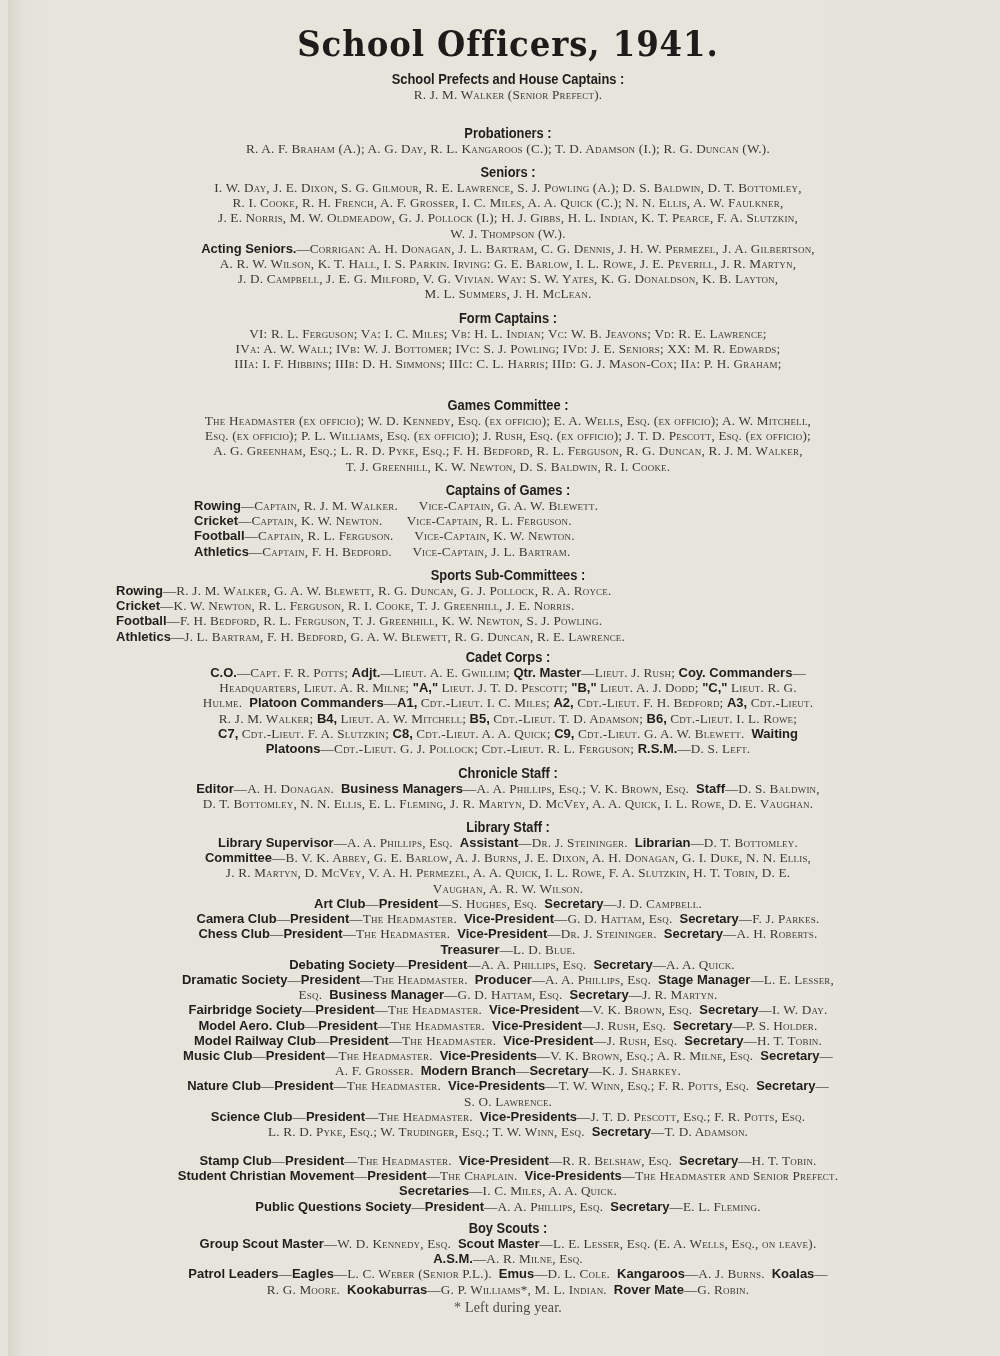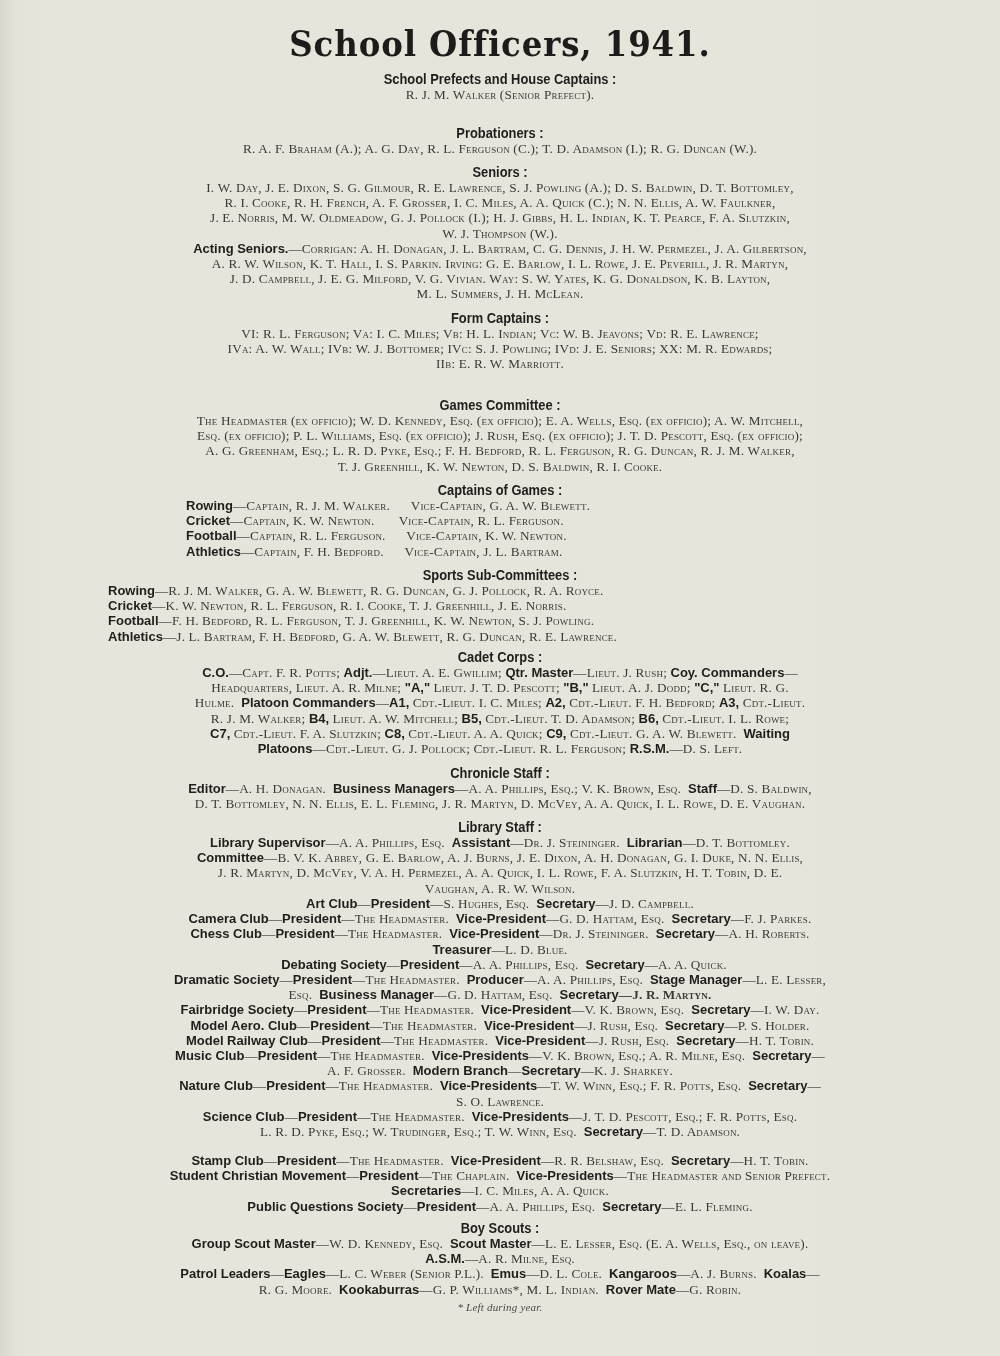--- a/index.html
+++ b/index.html
@@ -4,21 +4,21 @@
 <style>
   html, body { margin:0; padding:0; }
   body {
     width:1000px; height:1356px; overflow:hidden;
     background:#e6e3da;
     font-family:"Liberation Serif", serif;
     color:#2a2926;
     position:relative;
   }
   .page {
-    position:absolute; left:0; top:0; width:822px; height:1356px;
+    position:absolute; left:8px; top:0; width:822px; height:1356px;
     background:linear-gradient(90deg,#d9d6cc 0px,#e4e1d8 14px,#e7e4db 40px,#e7e4db 960px,#e2dfd6 1000px);
   }
   .title {
     position:absolute; top:22px; left:0; width:1000px; text-align:center;
     font-family:"DejaVu Serif", serif; font-weight:bold; font-size:36px;
     letter-spacing:1px; color:#1d1c1a; transform:scaleX(0.9);
   }
   .section { position:absolute; left:30px; width:940px; text-align:center; }
   .heading {
     font-family:"Liberation Sans", sans-serif; font-weight:bold; font-size:14px;
@@ -28,55 +28,55 @@
     font-size:13.2px; line-height:15.2px; letter-spacing:0.2px;
     font-variant:small-caps; color:#3a3935; white-space:nowrap;
   }
   .lbl {
     font-family:"Liberation Sans", sans-serif; font-weight:bold; font-variant:normal;
     font-size:13px; color:#1f1e1c; letter-spacing:0;
   }
   .games { text-align:left; padding-left:156px; }
   .games .line { white-space:pre; }
   .subc { text-align:left; padding-left:78px; }
-  .footnote { font-variant:normal; font-size:11px; color:#4a4945;font-style:italic; }
+  .footnote { font-variant:normal; font-size:14px; color:#4a4945; }
 </style>
 </head>
 <body>
 
 <div class="page">
   <div class="title">School Officers, 1941.</div>
 
   <div class="section" style="top:72px">
     <div class="heading">School Prefects and House Captains :</div>
     <div class="line">R. J. M. Walker (Senior Prefect).</div>
   </div>
 
   <div class="section" style="top:126px">
     <div class="heading">Probationers :</div>
-    <div class="line">R. A. F. Braham (A.); A. G. Day, R. L. Ferguson (C.); T. D. Adamson (I.); R. G. Duncan (W.).</div>
+    <div class="line">R. A. F. Braham (A.); A. G. Day, R. L. Kangaroos (C.); T. D. Adamson (I.); R. G. Duncan (W.).</div>
   </div>
 
   <div class="section" style="top:165px">
     <div class="heading">Seniors :</div>
     <div class="line">I. W. Day, J. E. Dixon, S. G. Gilmour, R. E. Lawrence, S. J. Powling (A.); D. S. Baldwin, D. T. Bottomley,</div>
     <div class="line">R. I. Cooke, R. H. French, A. F. Grosser, I. C. Miles, A. A. Quick (C.); N. N. Ellis, A. W. Faulkner,</div>
     <div class="line">J. E. Norris, M. W. Oldmeadow, G. J. Pollock (I.); H. J. Gibbs, H. L. Indian, K. T. Pearce, F. A. Slutzkin,</div>
     <div class="line">W. J. Thompson (W.).</div>
     <div class="line"><span class="lbl">Acting Seniors.</span><span>—Corrigan: A. H. Donagan, J. L. Bartram, C. G. Dennis, J. H. W. Permezel, J. A. Gilbertson,</span></div>
     <div class="line">A. R. W. Wilson, K. T. Hall, I. S. Parkin.  Irving: G. E. Barlow, I. L. Rowe, J. E. Peverill, J. R. Martyn,</div>
     <div class="line">J. D. Campbell, J. E. G. Milford, V. G. Vivian.  Way: S. W. Yates, K. G. Donaldson, K. B. Layton,</div>
     <div class="line">M. L. Summers, J. H. McLean.</div>
   </div>
 
   <div class="section" style="top:311px">
     <div class="heading">Form Captains :</div>
     <div class="line">VI: R. L. Ferguson; Va: I. C. Miles; Vb: H. L. Indian; Vc: W. B. Jeavons; Vd: R. E. Lawrence;</div>
     <div class="line">IVa: A. W. Wall; IVb: W. J. Bottomer; IVc: S. J. Powling; IVd: J. E. Seniors; XX: M. R. Edwards;</div>
-    <div class="line">IIb: E. R. W. Marriott.</div>
+    <div class="line">IIIa: I. F. Hibbins; IIIb: D. H. Simmons; IIIc: C. L. Harris; IIId: G. J. Mason-Cox; IIa: P. H. Graham;</div>
   </div>
 
   <div class="section" style="top:398px">
     <div class="heading">Games Committee :</div>
     <div class="line">The Headmaster (ex officio); W. D. Kennedy, Esq. (ex officio); E. A. Wells, Esq. (ex officio); A. W. Mitchell,</div>
     <div class="line">Esq. (ex officio); P. L. Williams, Esq. (ex officio); J. Rush, Esq. (ex officio); J. T. D. Pescott, Esq. (ex officio);</div>
     <div class="line">A. G. Greenham, Esq.; L. R. D. Pyke, Esq.; F. H. Bedford, R. L. Ferguson, R. G. Duncan, R. J. M. Walker,</div>
     <div class="line">T. J. Greenhill, K. W. Newton, D. S. Baldwin, R. I. Cooke.</div>
   </div>
 
@@ -131,21 +131,21 @@
   </div>
 
   <div class="section" style="top:896px">
     <div>
         <div class="line"><span class="lbl" style="white-space: pre;">Art Club</span><span style="white-space: pre;">—</span><span class="lbl" style="white-space: pre;">President</span><span style="white-space: pre;">—S. Hughes, Esq.  </span><span class="lbl" style="white-space: pre;">Secretary</span><span style="white-space: pre;">—J. D. Campbell.</span></div>
         <div class="line"><span class="lbl" style="white-space: pre;">Camera Club</span><span style="white-space: pre;">—</span><span class="lbl" style="white-space: pre;">President</span><span style="white-space: pre;">—The Headmaster.  </span><span class="lbl" style="white-space: pre;">Vice-President</span><span style="white-space: pre;">—G. D. Hattam, Esq.  </span><span class="lbl" style="white-space: pre;">Secretary</span><span style="white-space: pre;">—F. J. Parkes.</span></div>
         <div class="line"><span class="lbl" style="white-space: pre;">Chess Club</span><span style="white-space: pre;">—</span><span class="lbl" style="white-space: pre;">President</span><span style="white-space: pre;">—The Headmaster.  </span><span class="lbl" style="white-space: pre;">Vice-President</span><span style="white-space: pre;">—Dr. J. Steininger.  </span><span class="lbl" style="white-space: pre;">Secretary</span><span style="white-space: pre;">—A. H. Roberts.</span></div>
         <div class="line"><span class="lbl" style="white-space: pre;">Treasurer</span><span style="white-space: pre;">—L. D. Blue.</span></div>
         <div class="line"><span class="lbl" style="white-space: pre; margin-left: 8px;">Debating Society</span><span style="white-space: pre;">—</span><span class="lbl" style="white-space: pre;">President</span><span style="white-space: pre;">—A. A. Phillips, Esq.  </span><span class="lbl" style="white-space: pre;">Secretary</span><span style="white-space: pre;">—A. A. Quick.</span></div>
         <div class="line"><span class="lbl" style="white-space: pre;">Dramatic Society</span><span style="white-space: pre;">—</span><span class="lbl" style="white-space: pre;">President</span><span style="white-space: pre;">—The Headmaster.  </span><span class="lbl" style="white-space: pre;">Producer</span><span style="white-space: pre;">—A. A. Phillips, Esq.  </span><span class="lbl" style="white-space: pre;">Stage Manager</span><span style="white-space: pre;">—L. E. Lesser,</span></div>
-        <div class="line"><span style="white-space: pre;">Esq.  </span><span class="lbl" style="white-space: pre;">Business Manager</span><span style="white-space: pre;">—G. D. Hattam, Esq.  </span><span class="lbl" style="white-space: pre;">Secretary</span><span style="white-space: pre; font-weight: bold;">—J. R. Martyn.</span></div>
+        <div class="line"><span style="white-space: pre;">Esq.  </span><span class="lbl" style="white-space: pre;">Business Manager</span><span style="white-space: pre;">—G. D. Hattam, Esq.  </span><span class="lbl" style="white-space: pre;">Secretary</span><span style="white-space: pre;">—J. R. Martyn.</span></div>
         <div class="line"><span class="lbl" style="white-space: pre;">Fairbridge Society</span><span style="white-space: pre;">—</span><span class="lbl" style="white-space: pre;">President</span><span style="white-space: pre;">—The Headmaster.  </span><span class="lbl" style="white-space: pre;">Vice-President</span><span style="white-space: pre;">—V. K. Brown, Esq.  </span><span class="lbl" style="white-space: pre;">Secretary</span><span style="white-space: pre;">—I. W. Day.</span></div>
         <div class="line"><span class="lbl" style="white-space: pre;">Model Aero. Club</span><span style="white-space: pre;">—</span><span class="lbl" style="white-space: pre;">President</span><span style="white-space: pre;">—The Headmaster.  </span><span class="lbl" style="white-space: pre;">Vice-President</span><span style="white-space: pre;">—J. Rush, Esq.  </span><span class="lbl" style="white-space: pre;">Secretary</span><span style="white-space: pre;">—P. S. Holder.</span></div>
         <div class="line"><span class="lbl" style="white-space: pre;">Model Railway Club</span><span style="white-space: pre;">—</span><span class="lbl" style="white-space: pre;">President</span><span style="white-space: pre;">—The Headmaster.  </span><span class="lbl" style="white-space: pre;">Vice-President</span><span style="white-space: pre;">—J. Rush, Esq.  </span><span class="lbl" style="white-space: pre;">Secretary</span><span style="white-space: pre;">—H. T. Tobin.</span></div>
         <div class="line"><span class="lbl" style="white-space: pre;">Music Club</span><span style="white-space: pre;">—</span><span class="lbl" style="white-space: pre;">President</span><span style="white-space: pre;">—The Headmaster.  </span><span class="lbl" style="white-space: pre;">Vice-Presidents</span><span style="white-space: pre;">—V. K. Brown, Esq.; A. R. Milne, Esq.  </span><span class="lbl" style="white-space: pre;">Secretary</span><span style="white-space: pre;">—</span></div>
         <div class="line"><span style="white-space: pre; margin-top: 24px;">A. F. Grosser.  </span><span class="lbl" style="white-space: pre;">Modern Branch</span><span style="white-space: pre;">—</span><span class="lbl" style="white-space: pre;">Secretary</span><span style="white-space: pre;">—K. J. Sharkey.</span></div>
         <div class="line"><span class="lbl" style="white-space: pre;">Nature Club</span><span style="white-space: pre;">—</span><span class="lbl" style="white-space: pre;">President</span><span style="white-space: pre;">—The Headmaster.  </span><span class="lbl" style="white-space: pre;">Vice-Presidents</span><span style="white-space: pre;">—T. W. Winn, Esq.; F. R. Potts, Esq.  </span><span class="lbl" style="white-space: pre;">Secretary</span><span style="white-space: pre;">—</span></div>
         <div class="line"><span style="white-space: pre;">S. O. Lawrence.</span></div>
         <div class="line"><span class="lbl" style="white-space: pre;">Science Club</span><span style="white-space: pre;">—</span><span class="lbl" style="white-space: pre;">President</span><span style="white-space: pre;">—The Headmaster.  </span><span class="lbl" style="white-space: pre;">Vice-Presidents</span><span style="white-space: pre;">—J. T. D. Pescott, Esq.; F. R. Potts, Esq.</span></div>
         <div class="line"><span style="white-space: pre;">L. R. D. Pyke, Esq.; W. Trudinger, Esq.; T. W. Winn, Esq.  </span><span class="lbl" style="white-space: pre;">Secretary</span><span style="white-space: pre;">—T. D. Adamson.</span></div>
       </div>

